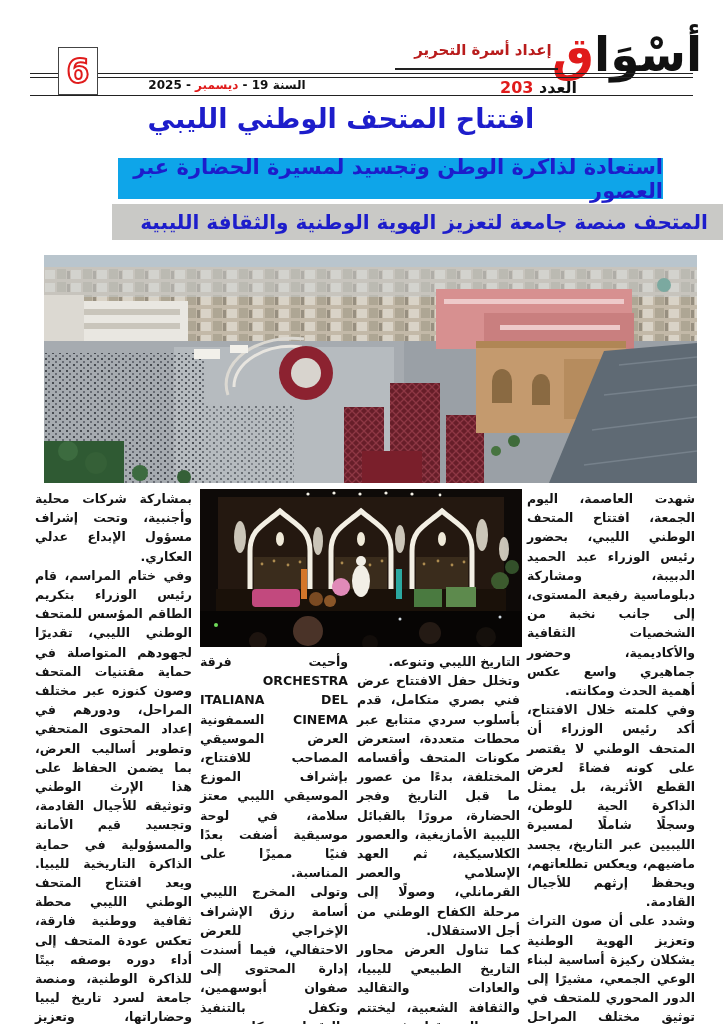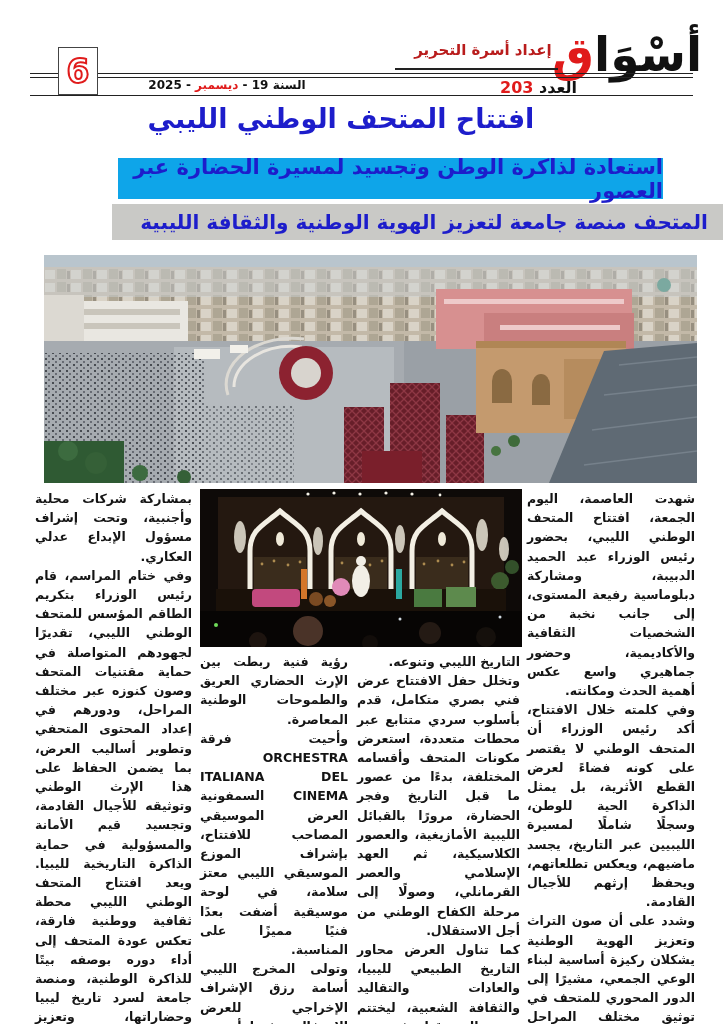--- a/index.html
+++ b/index.html
@@ -248,21 +248,20 @@
     <p>وشدد على أن صون التراث وتعزيز الهوية الوطنية يشكلان ركيزة أساسية لبناء الوعي الجمعي، مشيرًا إلى الدور المحوري للمتحف في توثيق مختلف المراحل التاريخية التي مرت بها ليبيا، ليغدو مرجعًا معرفيًا وثقافيًا للأجيال الحالية والمستقبلية، ونموذجًا حضاريًا يعكس عمق</p>
   </div>
 
   <div class="col col2">
     <p>التاريخ الليبي وتنوعه.</p>
     <p>وتخلل حفل الافتتاح عرض فني بصري متكامل، قدم بأسلوب سردي متتابع عبر محطات متعددة، استعرض مكونات المتحف وأقسامه المختلفة، بدءًا من عصور ما قبل التاريخ وفجر الحضارة، مرورًا بالقبائل الليبية الأمازيغية، والعصور الكلاسيكية، ثم العهد الإسلامي والعصر القرمانلي، وصولًا إلى مرحلة الكفاح الوطني من أجل الاستقلال.</p>
     <p>كما تناول العرض محاور التاريخ الطبيعي لليبيا، والعادات والتقاليد والثقافة الشعبية، ليختتم بمحور المستقبل، في</p>
   </div>
 
   <div class="col col3">
-    <p>رؤية فنية ربطت بين الإرث الحضاري العريق والطموحات الوطنية المعاصرة.</p>
     <p>وأحيت فرقة ORCHESTRA ITALIANA DEL CINEMA السمفونية العرض الموسيقي المصاحب للافتتاح، بإشراف الموزع الموسيقي الليبي معتز سلامة، في لوحة موسيقية أضفت بعدًا فنيًا مميزًا على المناسبة.</p>
     <p>وتولى المخرج الليبي أسامة رزق الإشراف الإخراجي للعرض الاحتفالي، فيما أسندت إدارة المحتوى إلى صفوان أبوسهمين، وتكفل بالتنفيذ والتقنيات كل من المهندس عبدالله إكسيبرا والمهندس حمزة الخامسة،</p>
   </div>
 
   <div class="col col4">
     <p>بمشاركة شركات محلية وأجنبية، وتحت إشراف مسؤول الإبداع عدلي العكاري.</p>
     <p>وفي ختام المراسم، قام رئيس الوزراء بتكريم الطاقم المؤسس للمتحف الوطني الليبي، تقديرًا لجهودهم المتواصلة في حماية مقتنيات المتحف وصون كنوزه عبر مختلف المراحل، ودورهم في إعداد المحتوى المتحفي وتطوير أساليب العرض، بما يضمن الحفاظ على هذا الإرث الوطني وتوثيقه للأجيال القادمة، وتجسيد قيم الأمانة والمسؤولية في حماية الذاكرة التاريخية لليبيا. ويعد افتتاح المتحف الوطني الليبي محطة ثقافية ووطنية فارقة، تعكس عودة المتحف إلى أداء دوره بوصفه بيتًا للذاكرة الوطنية، ومنصة جامعة لسرد تاريخ ليبيا وحضاراتها، وتعزيز حضورها الثقافي على المستويين الإقليمي والدولي، بما يؤكد مكانة الثقافة كأحد الركائز الأساسية في مسار بناء الدولة الحديثة.</p>
   </div>
 
 </div>

